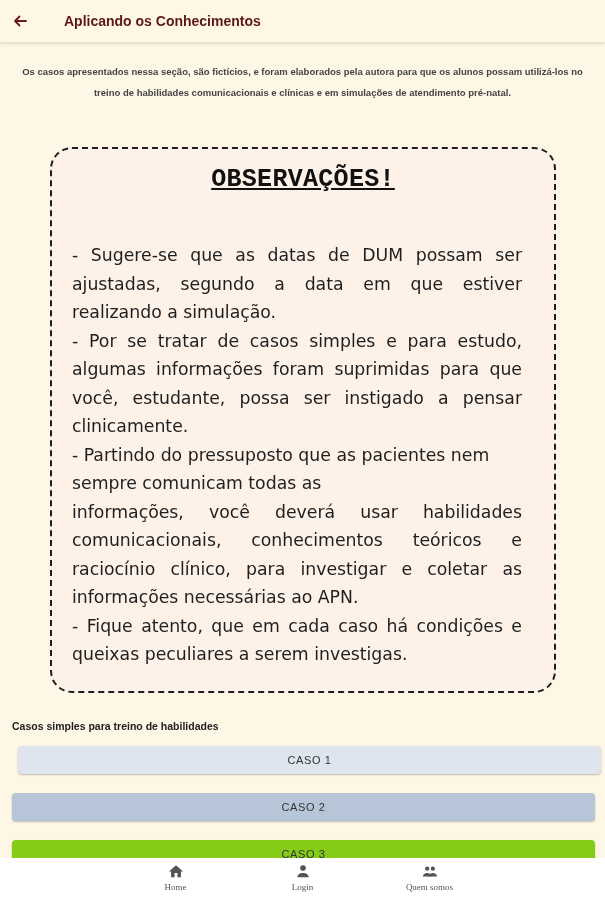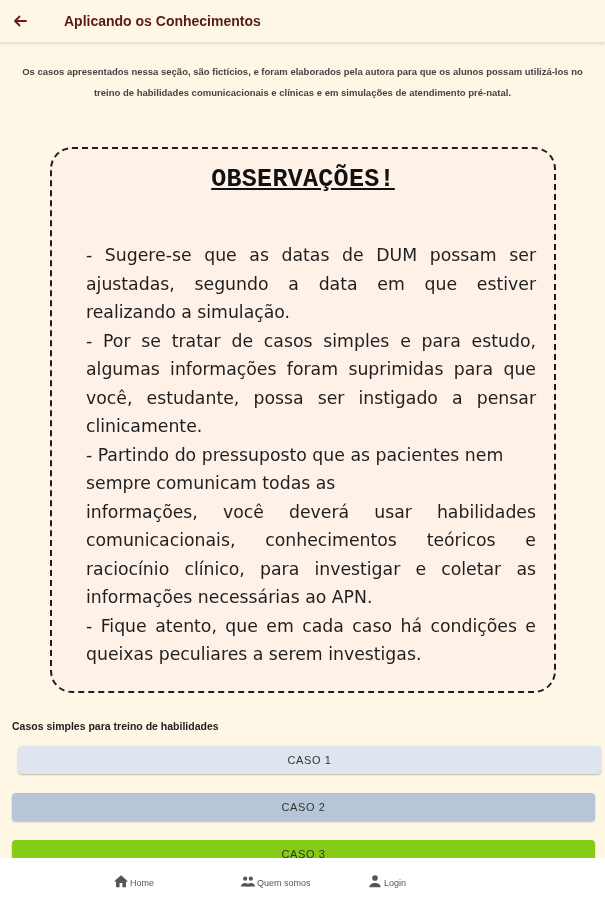--- a/index.html
+++ b/index.html
@@ -32,21 +32,21 @@
       border: 2px dashed #1e1e1e; border-radius: 22px;
       background: #fdf1e8;
     }
     .obs-title {
       position: absolute; top: 16px; left: 0; width: 100%;
       text-align: center; font-family: Liberation Mono, monospace;
       font-weight: bold; font-size: 25px; text-decoration: underline;
       color: #111; letter-spacing: 0.3px;
     }
     .obs-body {
-      position: absolute; top: 92px; left: 34px; width: 450px;
+      position: absolute; top: 92px; left: 20px; width: 450px;
       font-family: "DejaVu Sans", sans-serif; font-size: 17.3px; line-height: 28.5px;
       color: #1f1f1f; text-align: justify;
     }
     .obs-body p { margin: 0; }
     .section-label {
       position: absolute; top: 720px; left: 12px;
       font-size: 10.5px; font-weight: bold; color: #222;
     }
     .case-btn {
       position: absolute; left: 12px; width: 583px; height: 28px;
@@ -60,22 +60,22 @@
     .case-1 { top: 746px; background: #dfe5ee; margin-left: 6px; }
     .case-2 { top: 793px; background: #b6c6d8; }
     .case-3 { top: 840px; background: #84cc16; }
     .bottom-nav {
       position: absolute; top: 858px; left: 0; width: 605px; height: 42px;
       background: #ffffff;
       display: flex; justify-content: center; gap: 0;
       z-index: 6;
     }
     .nav-item {
-      width: 127px; display: flex; align-items: center;
-      justify-content: flex-start; padding-top: 5px; cursor: pointer;
+      width: 127px; display: flex; flex-direction: column; align-items: center;
+      justify-content: flex-start; padding-top: 5px; cursor: pointer; font-family: Liberation Serif, serif;
     }
     .nav-icon { width: 18px; height: 17px; color: #555; }
     .nav-label { font-size: 9px; color: #555; margin-top: 2px; }
   </style>
 </head>
 <body>
 
 <div class="app-bar">
   <div class="back-btn">
     <svg width="16" height="16" viewBox="0 0 16 16">
@@ -106,27 +106,27 @@
 
 <nav class="bottom-nav">
   <div class="nav-item">
     <svg class="nav-icon" viewBox="0 0 24 24">
       <path d="M12 3L2 12h3v8h5v-6h4v6h5v-8h3z" fill="#555"></path>
     </svg>
     <span class="nav-label">Home</span>
   </div>
   <div class="nav-item">
     <svg class="nav-icon" viewBox="0 0 24 24">
+      <circle cx="12" cy="7" r="4" fill="#555"></circle>
+      <path d="M4 20c0-4 4-6 8-6s8 2 8 6z" fill="#555"></path>
+    </svg>
+    <span class="nav-label">Login</span>
+  </div>
+  <div class="nav-item">
+    <svg class="nav-icon" viewBox="0 0 24 24">
       <circle cx="8" cy="8" r="3" fill="#555"></circle>
       <circle cx="16" cy="8" r="3" fill="#555"></circle>
       <path d="M2 19c0-3 3-5 6-5s6 2 6 5z" fill="#555"></path>
       <path d="M10 19c0-3 3-5 6-5s6 2 6 5z" fill="#555"></path>
     </svg>
     <span class="nav-label">Quem somos</span>
   </div>
-  <div class="nav-item">
-    <svg class="nav-icon" viewBox="0 0 24 24">
-      <circle cx="12" cy="7" r="4" fill="#555"></circle>
-      <path d="M4 20c0-4 4-6 8-6s8 2 8 6z" fill="#555"></path>
-    </svg>
-    <span class="nav-label">Login</span>
-  </div>
 </nav>
 
 </body></html>

